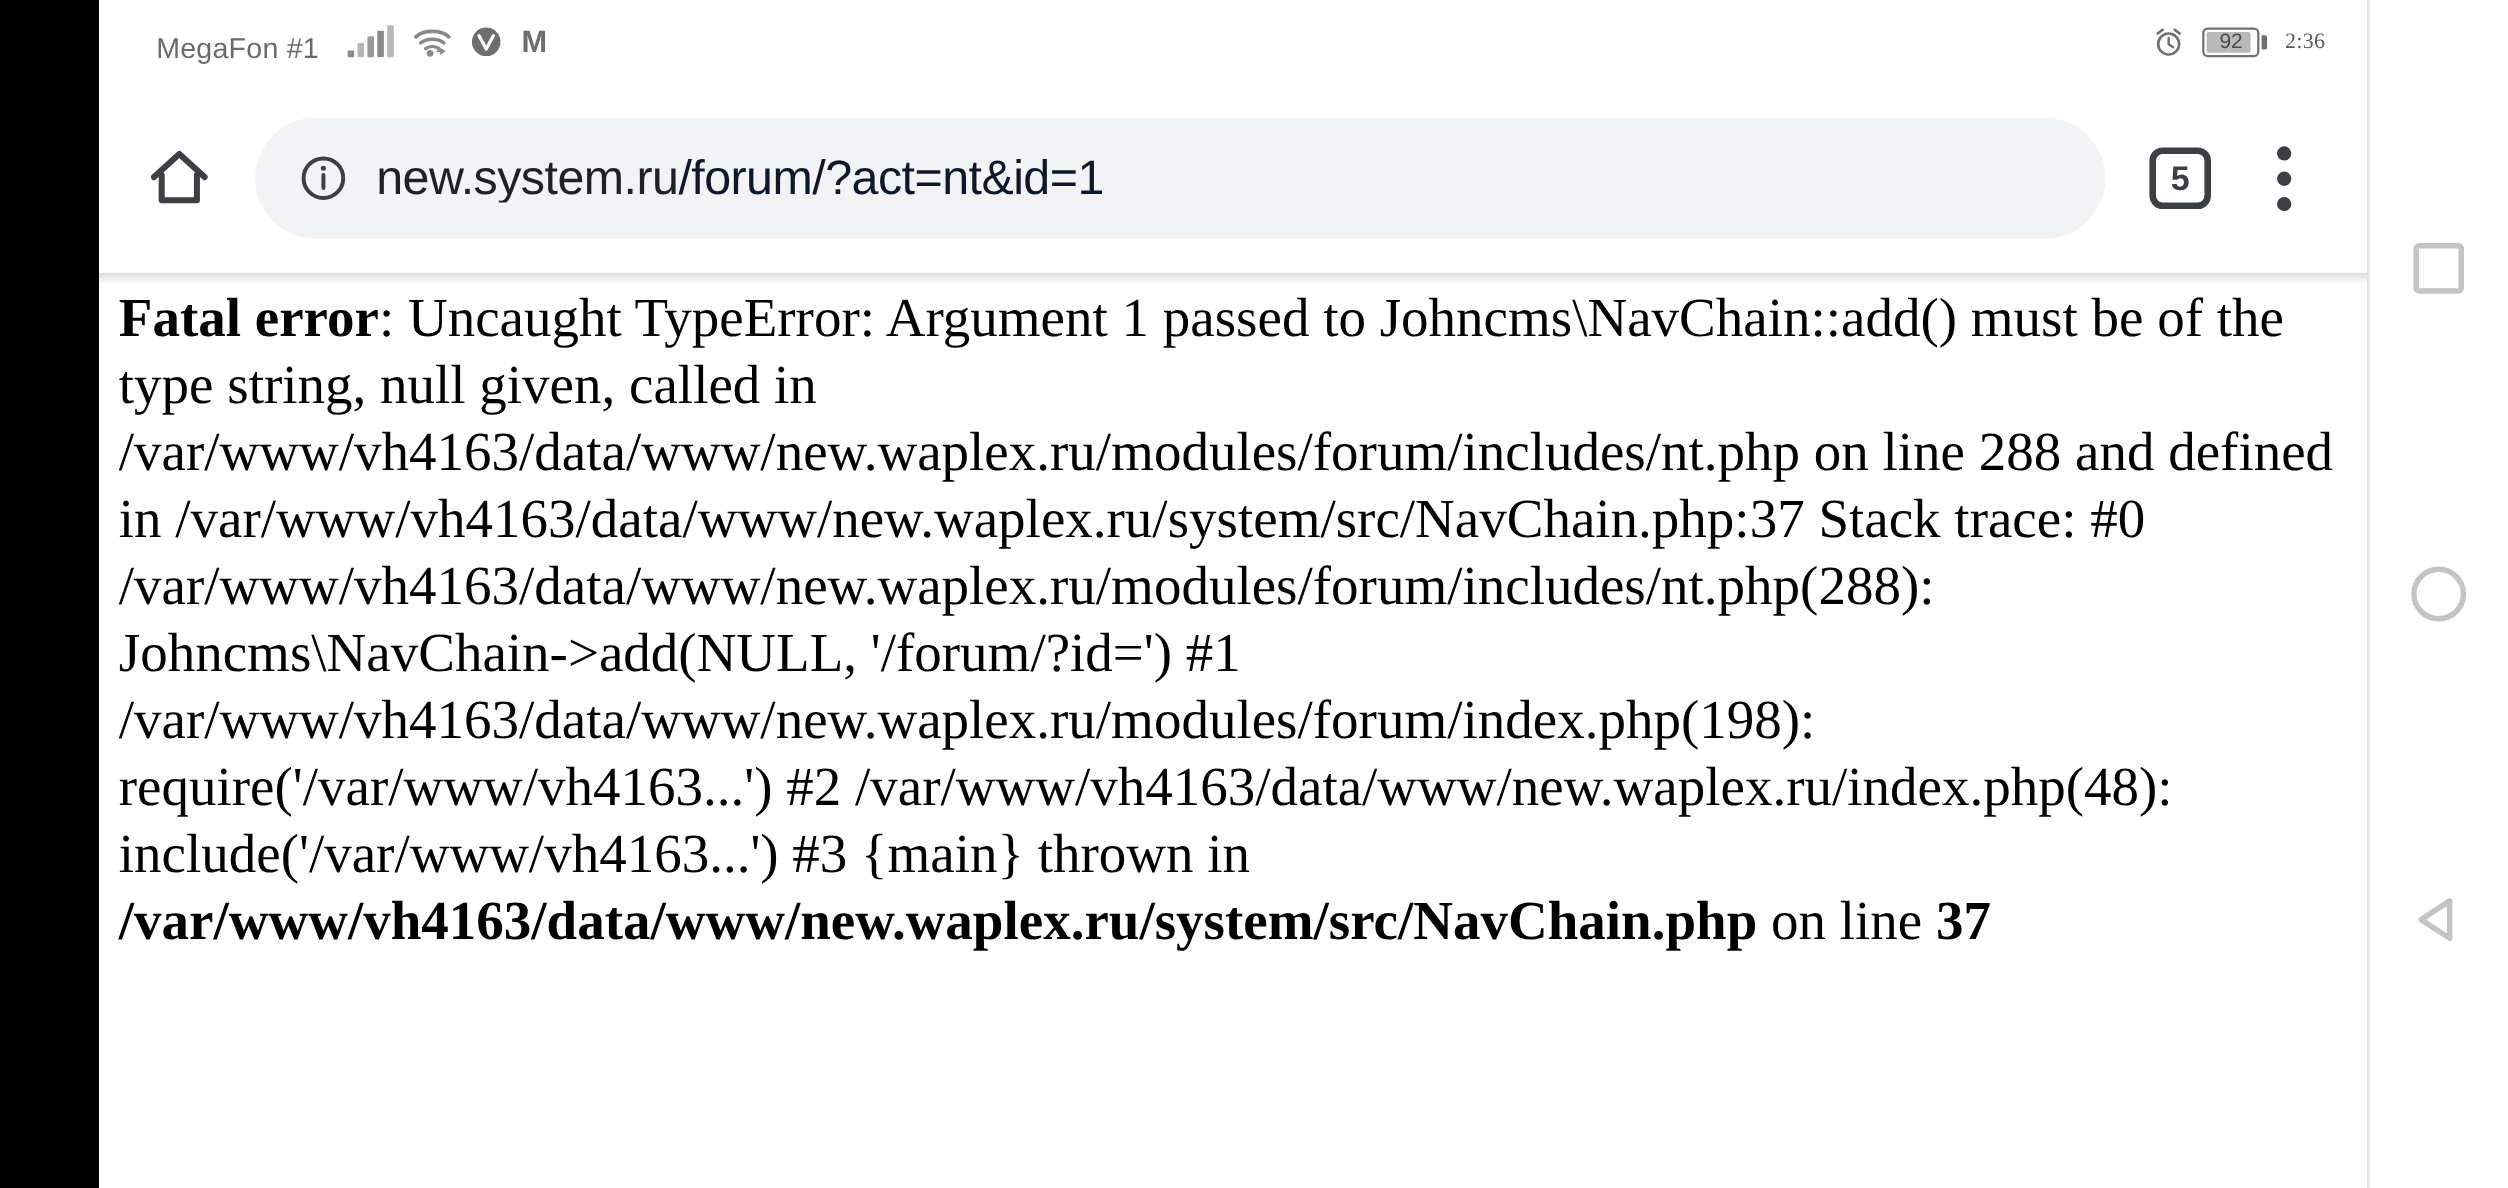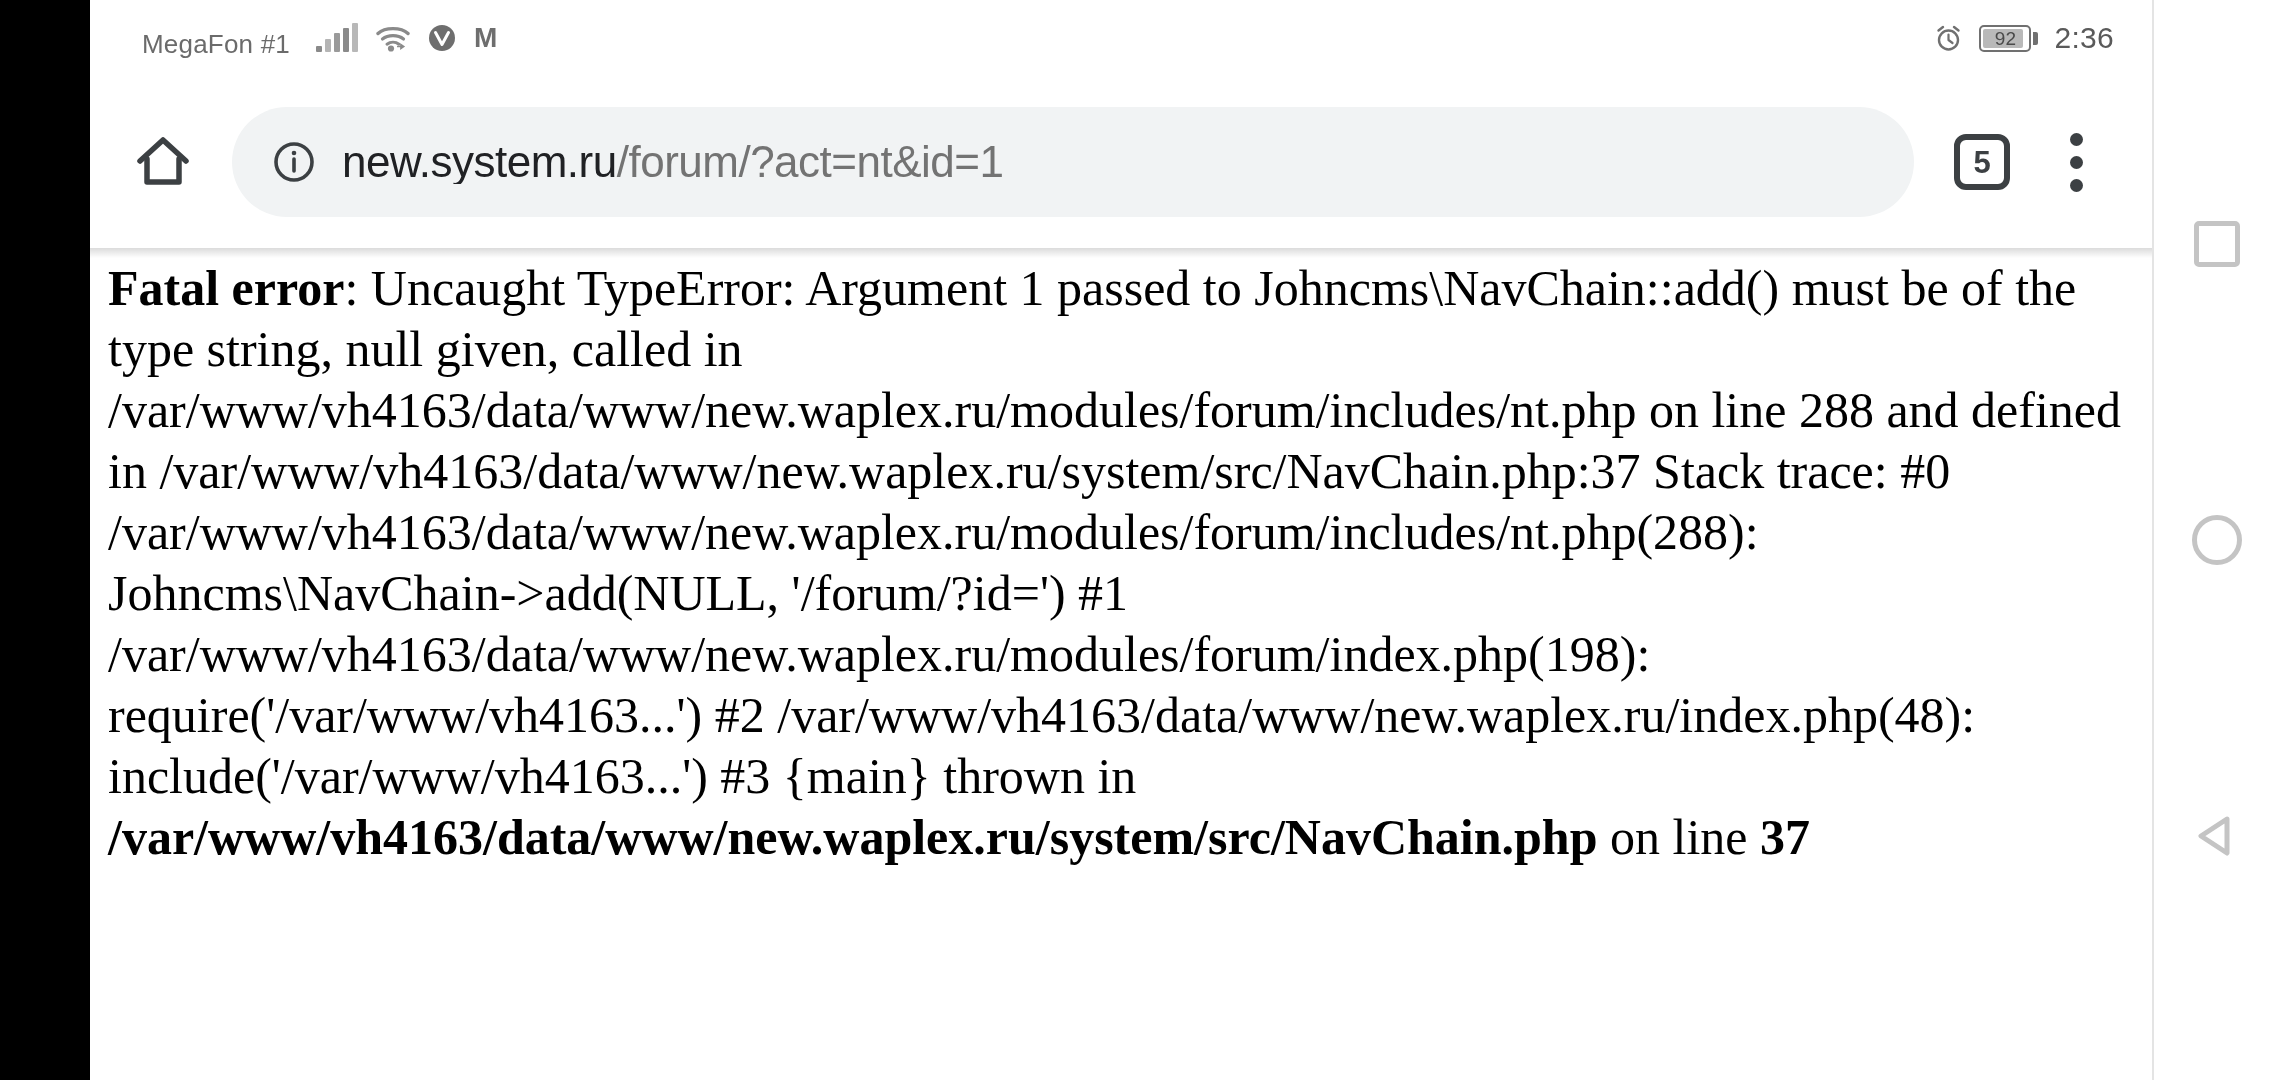--- a/index.html
+++ b/index.html
@@ -138,23 +138,23 @@
   }
   .battery-cap {
     width: 5px;
     height: 13px;
     background: #707070;
     border-radius: 0 2px 2px 0;
     margin-left: 2px;
   }
 
   .clock {
-    font-size: 30px;
+    font-size: 20px;
     color: #5a5a5a;
-    font-family: Liberation Sans, sans-serif;
+    font-family: Liberation Serif, serif;
     letter-spacing: 0.3px;
   }
 
   
   .toolbar {
     position: absolute;
     left: 0; top: 76px;
     width: 2062px;
     height: 172px;
     background: #ffffff;
@@ -200,21 +200,21 @@
 
   .url-text {
     font-size: 44px;
     font-family: "Liberation Sans", sans-serif;
     color: #202124;
     white-space: nowrap;
     overflow: hidden;
     letter-spacing: -0.5px;
     line-height: 1;
   }
-  .url-text .url-path { color: #737373; }
+  .url-text .url-path { color: #0f172a; }
 
   .tab-switcher {
     width: 92px; height: 92px;
     flex: 0 0 auto;
     display: flex;
     align-items: center;
     justify-content: center;
     cursor: pointer;
   }
   .tab-box {

